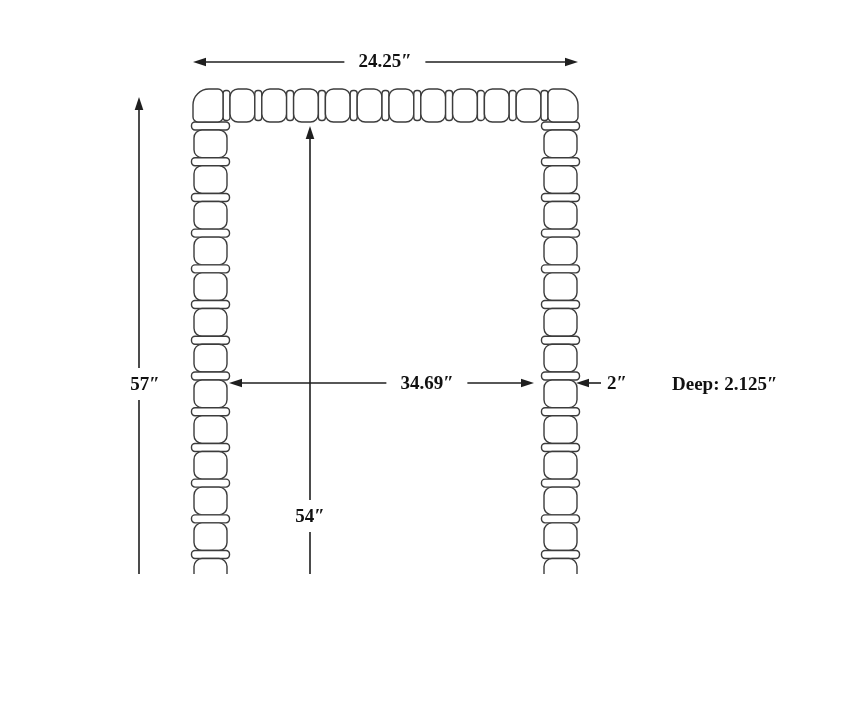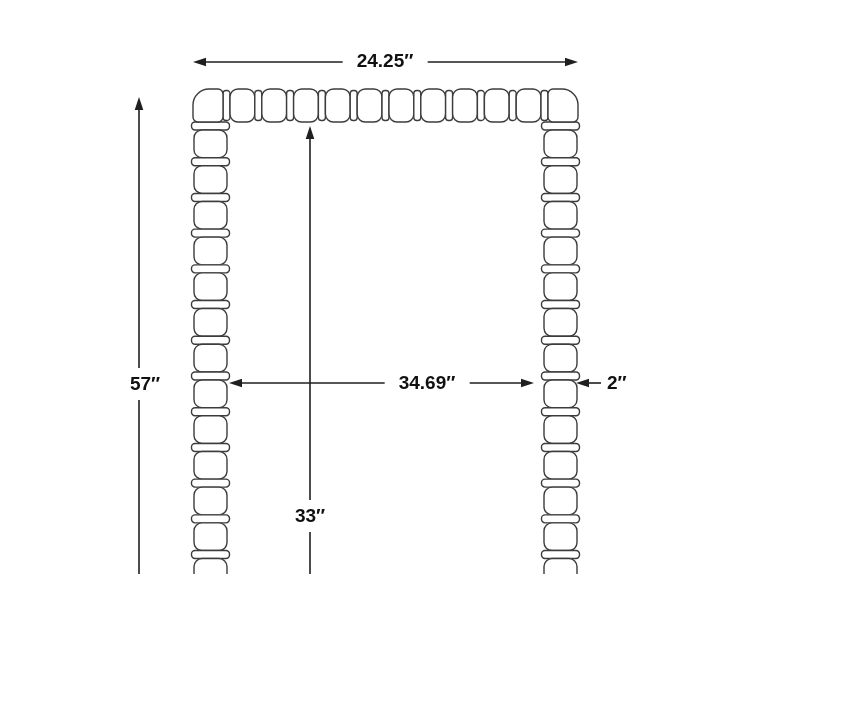--- a/index.html
+++ b/index.html
@@ -7,21 +7,21 @@
     --dim-line:#1f1f1f;
     --text:#111111;
     --bg:#ffffff;
   }
   html,body{margin:0;padding:0;background:var(--bg);}
   .stage{
     position:relative;
     width:860px;height:574px;
     background:var(--bg);
     overflow:hidden;
-    font-family:Liberation Sans, sans-serif;
+    font-family:Liberation Serif, serif;
   }
   svg{position:absolute;left:0;top:0;}
   .bead{
     fill:#ffffff;
     stroke:var(--bead-line);
     stroke-width:1.4;
     stroke-linejoin:round;
   }
   #dims line{
     stroke:var(--dim-line);
@@ -188,17 +188,18 @@
       </g>
     </g>
   </svg>
 
   <span class="lbl" style="left:385px;top:61px">24.25″</span>
 
   <span class="lbl" style="left:145px;top:384px">57″</span>
 
   <span class="lbl" style="left:427px;top:383px">34.69″</span>
 
-  <span class="lbl" style="left:310px;top:516px">33″</span>
+  <span class="lbl" style="left:310px;top:516px">54″</span>
 
   <span class="lbl lbl-left" style="left:604px;top:383px">2″</span>
 
+  <span class="lbl lbl-left" style="left:669px;top:384px">Deep: 2.125″</span>
 </div>
 
 </body></html>

